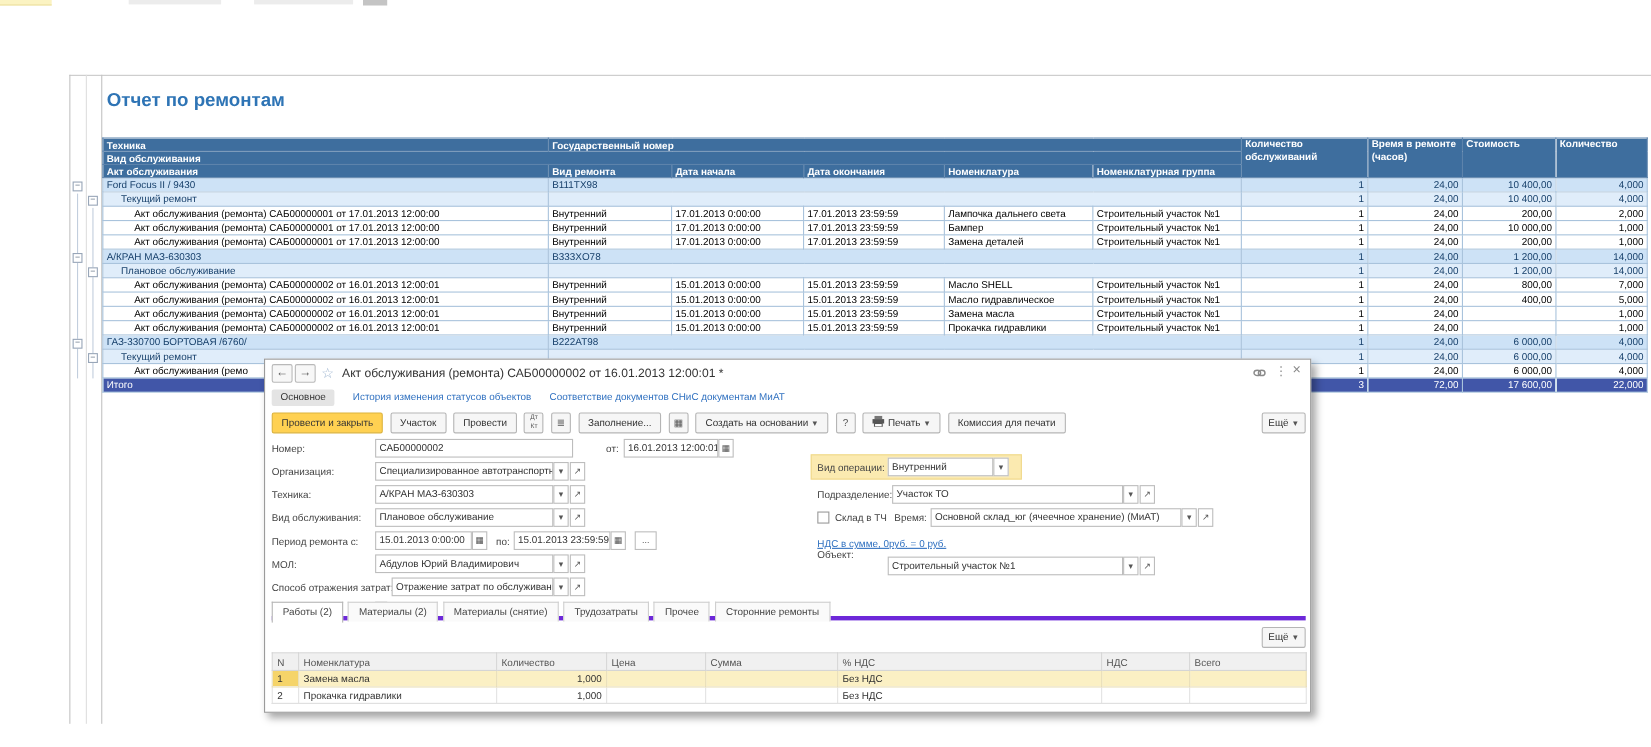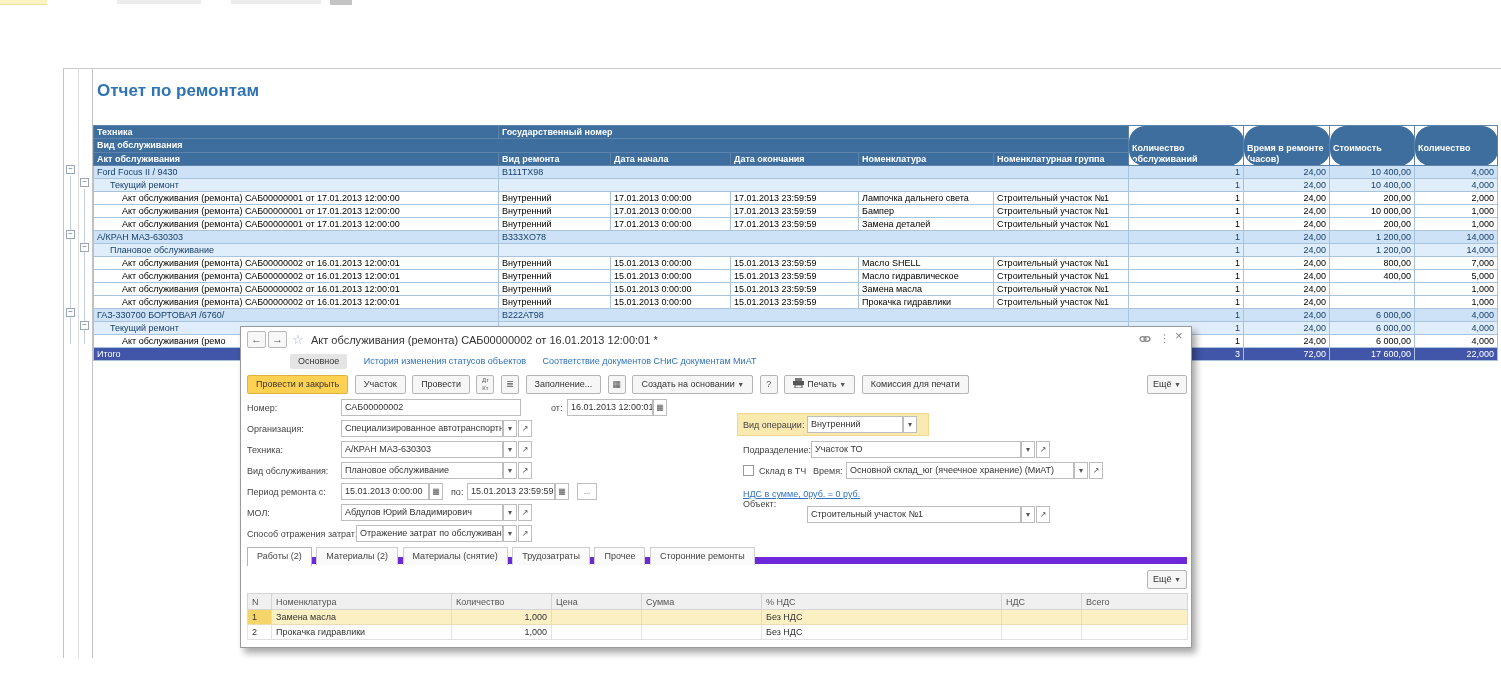--- a/index.html
+++ b/index.html
@@ -17,62 +17,62 @@
   .tree-box { position:absolute; width:9px; height:9px; background:#fff; border:1px solid #98a6b8;
     font-size:8px; line-height:6px; text-align:center; color:#5a6a7e; z-index:2; }
   .tree-rail { position:absolute; width:1px; background:#c2cedd; z-index:1; }
 
   #report-table { position:absolute; left:93px; top:125px; width:1404px; border-collapse:collapse;
     table-layout:fixed; font-size:9px; }
   #report-table td, #report-table th { overflow:hidden; white-space:nowrap; padding:0 3px; height:12px;
     font-weight:normal; text-align:left; }
   #report-table thead th { background:#3e6e9e; color:#fff; font-weight:bold;
     border:1px solid #5d83ab; }
-  #report-table thead th.numhead { vertical-align:top; padding-top:17px; white-space:normal; line-height:11px;border-radius:16px; }
+  #report-table thead th.numhead { vertical-align:top; padding-top:0; white-space:normal; line-height:11px; }
   #report-table tbody td { border:1px solid #a9c3dc; height:13px; }
   tr.r-g1 td { background:#cde2f6; color:#17406b; font-weight:bold; }
   tr.r-g2 td { background:#e0edfa; color:#17406b; font-weight:bold; }
   tr.r-d  td { background:#fff; color:#000; }
   tr.r-total td { background:#4156a8; color:#fff; font-weight:bold; height:14px; }
   #report-table td.num { text-align:right; }
   td.ind1 { padding-left:16px !important; }
   td.ind2 { padding-left:28px !important; }
 
   
   #dialog { position:absolute; left:240px; top:326px; width:952px; height:322px; background:#fff;
     border:1px solid #9b9b9b; box-shadow:4px 5px 7px rgba(0,0,0,.35); z-index:10; font-size:9px; color:#333; }
   .nav-btn { position:absolute; top:4px; width:19px; height:17px; background:#f7f7f7; border:1px solid #b9b9b9;
     border-radius:2px; text-align:center; line-height:15px; font-size:11px; color:#555; }
   #dlg-star { position:absolute; left:51px; top:5px; color:#9db4cf; font-size:13px; }
   #dlg-title { position:absolute; left:70px; top:7px; font-size:11px; color:#333; white-space:nowrap; }
   .dlg-corner { position:absolute; top:5px; color:#8a8a8a; font-size:11px; line-height:12px; }
 
   #dlg-navtabs { position:absolute; left:6px; top:27px; height:16px; white-space:nowrap; }
-  .chip { display:inline-block; background:#e4e4e4; color:#333; padding:2px 8px 3px; border-radius:2px;margin-left:43px; }
+  .chip { display:inline-block; background:#e4e4e4; color:#333; padding:2px 8px 3px; border-radius:2px; }
   .navlink { display:inline-block; color:#3071c0; margin-left:14px; padding-top:2px; }
 
   #dlg-toolbar { position:absolute; left:6px; top:48px; height:20px; white-space:nowrap; }
   .btn { display:inline-block; height:19px; line-height:17px; padding:0 8px; background:#f6f6f6;
     border:1px solid #b5b5b5; border-radius:2px; color:#333; vertical-align:top; margin-right:4px; }
   .btn.primary { background:#ffd152; border-color:#dcb33e; }
   .btn.icon-btn { padding:0 3px; min-width:18px; text-align:center; color:#555; }
   .caret { font-size:7px; color:#555; }
   .more-btn { position:absolute; width:40px; text-align:center; height:19px; line-height:17px;
     background:#f6f6f6; border:1px solid #b5b5b5; border-radius:2px; }
 
   .flabel { position:absolute; color:#444; }
   .field { position:absolute; height:17px; border:1px solid #bdbdbd; background:#fff; padding:2px 3px;
     white-space:nowrap; overflow:hidden; }
   .sq-btn { position:absolute; width:14px; height:17px; border:1px solid #bdbdbd; background:#fff;
     text-align:center; line-height:15px; font-size:8px; color:#555; }
   .hl-box { position:absolute; background:#fbeab0; border:1px solid #f0d98c; }
   .cb { position:absolute; width:11px; height:11px; border:1px solid #9a9a9a; background:#fff; }
   .link { color:#3071c0; text-decoration:underline; position:absolute; }
 
-  #dlg-tabs { position:absolute; left:6px; top:219px; width:940px; height:18px; border-bottom:7px solid #6d28d9; }
+  #dlg-tabs { position:absolute; left:6px; top:219px; width:940px; height:18px; border-bottom:4px solid #6d28d9; }
   .tab { display:inline-block; height:18px; line-height:16px; padding:0 9px; border:1px solid #cfcfcf;
     border-bottom:none; background:#fafafa; color:#444; margin-right:2px; vertical-align:bottom; }
   .tab.active { background:#fff; border-color:#b5b5b5; position:relative; top:1px; height:19px; }
 
   #dlg-tbl-toolbar { position:absolute; left:6px; top:243px; white-space:nowrap; }
   .arrow-btn { color:#2d6fb8; font-weight:bold; }
 
   #parts-table { position:absolute; left:6px; top:266px; width:940px; border-collapse:collapse;
     table-layout:fixed; font-size:9px; }
   #parts-table th { background:#f0f0f0; color:#555; font-weight:normal; text-align:left;

